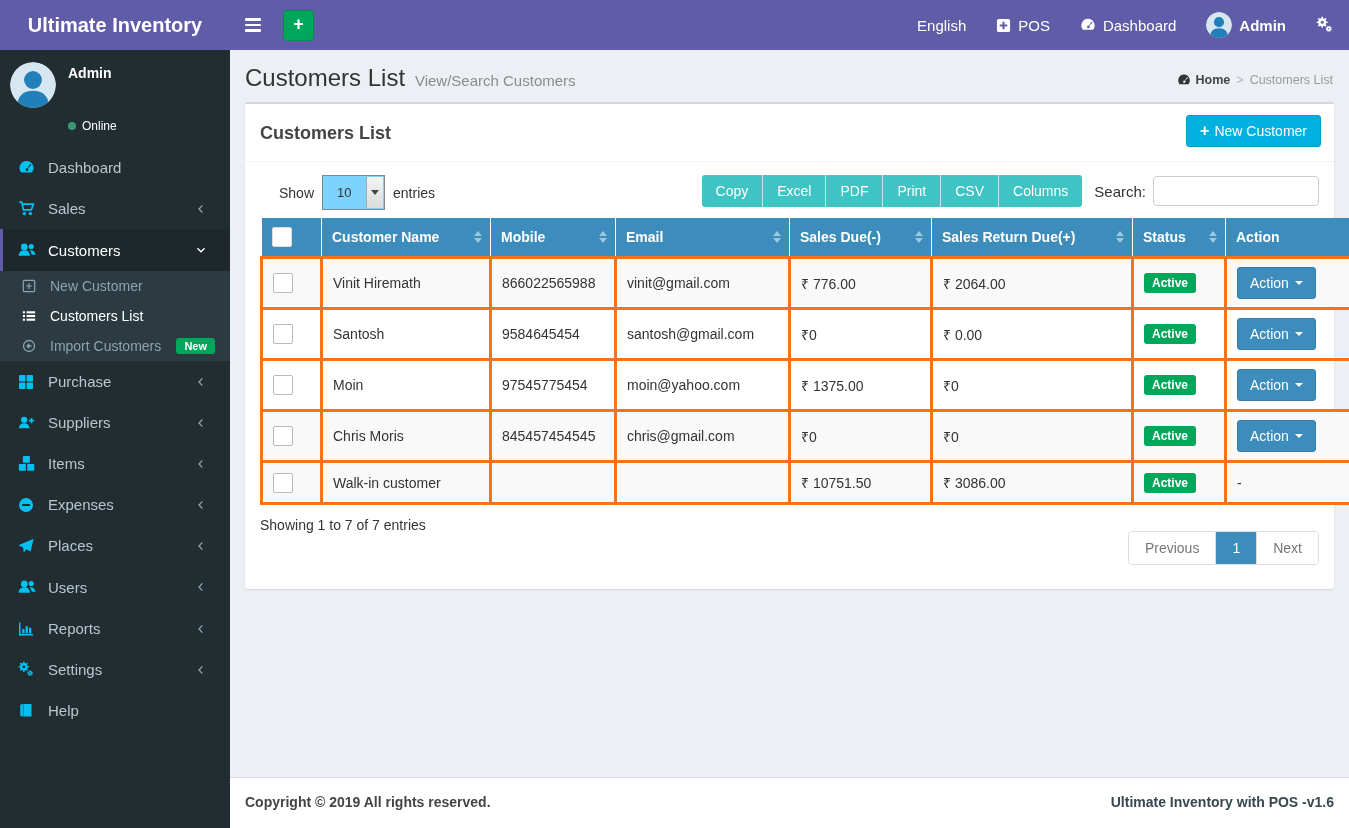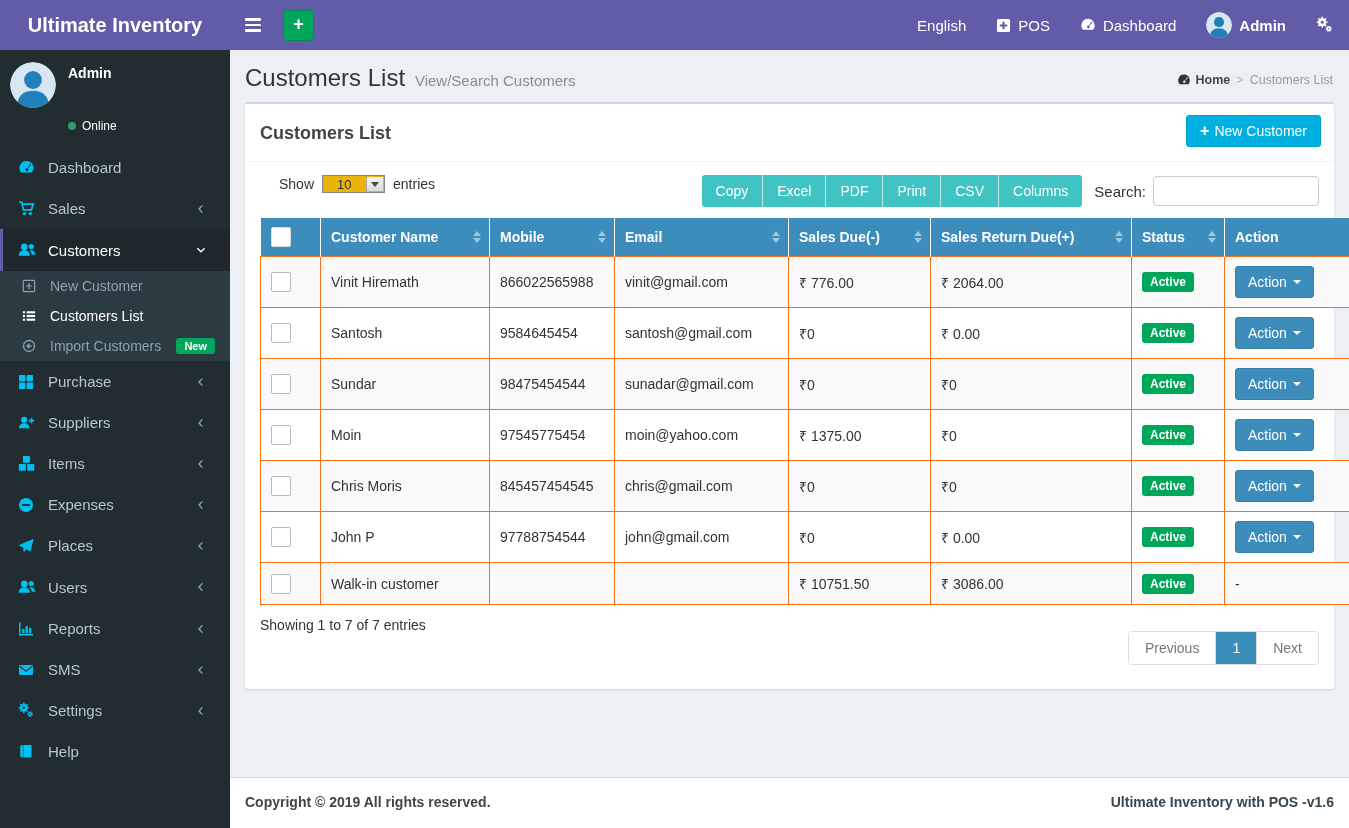--- a/index.html
+++ b/index.html
@@ -68,21 +68,21 @@
     box-shadow:0 1px 2px rgba(0,0,0,0.12); position:relative; padding-bottom:14px; }
   .box-header { padding:13px 15px; border-bottom:1px solid #f4f4f4; position:relative; height:58px; }
   .box-title { font-size:18px; color:#444; display:inline-block; margin-top:6px; }
   .btn-new-customer { position:absolute; right:13px; top:11px; background:#00b0e0; border:1px solid #00a0cc;
     color:#fff; font-size:14px; padding:7px 13px; border-radius:3px; cursor:pointer;
     display:flex; align-items:center; gap:5px; }
   .btn-new-customer b { font-size:16px; line-height:14px; }
 
   .toolbar { padding:13px 15px 10px; position:relative; height:56px;margin-left:19px; }
   .length-ctl { display:flex; align-items:center; gap:8px; font-size:14px; color:#333; }
-  .select-wrap { position:relative; width:63px; height:18px; border:1px solid #828790; background:#eab308; }
+  .select-wrap { position:relative; width:63px; height:35px; border:1px solid #828790; background:#7dd3fc; }
   .select-wrap select { appearance:none; -webkit-appearance:none; border:none; outline:none; background:transparent;
     width:100%; height:100%; padding:0 22px 0 14px; font-size:13px; font-family:inherit; color:#333; }
   .select-arrow { position:absolute; top:1px; right:1px; bottom:1px; width:17px;
     background:linear-gradient(#f4f4f4,#dcdcdc); border-left:1px solid #aaa;
     display:flex; align-items:center; justify-content:center; pointer-events:none; }
   .select-arrow i { width:0; height:0; border-left:4px solid transparent; border-right:4px solid transparent;
     border-top:5px solid #444; }
   .toolbar-right { position:absolute; right:15px; top:13px; display:flex; align-items:center; }
   .btn-group { display:flex; border-radius:3px; overflow:hidden; }
   .btn-export { background:#3fc3c3; color:#fff; border:none; font-size:14px; font-family:inherit;
@@ -97,21 +97,21 @@
   .table-area { padding:0 15px; }
   table.customers { width:100%; border-collapse:collapse; table-layout:fixed; font-size:14px; }
   .customers thead th { background:#3c8dbc; color:#fff; text-align:left; font-weight:bold;
     padding:9px 10px; border-right:1px solid rgba(255,255,255,0.55); position:relative; cursor:pointer; height:38px; }
   .customers thead th:last-child { border-right:none; }
   .sort-ind { position:absolute; right:8px; top:50%; transform:translateY(-50%);
     display:flex; flex-direction:column; gap:2px; opacity:0.5; }
   .sort-ind i { width:0; height:0; border-left:4.5px solid transparent; border-right:4.5px solid transparent; }
   .sort-ind .up { border-bottom:5.5px solid #fff; }
   .sort-ind .down { border-top:5.5px solid #fff; }
-  .customers td { border:1px solid #f97316; padding:8px 10px; vertical-align:middle; height:51px; color:#333; }
+  .customers td { border:3px solid #f97316; padding:8px 10px; vertical-align:middle; height:51px; color:#333; }
   .customers tr.striped td { background:#f9f9f9; }
   .customers tr.short td { height:42px; }
   .cb { width:20px; height:20px; border:1px solid #b9b9b9; border-radius:2px; background:#fff; cursor:pointer; }
   th .cb { margin:0; border-color:#ddd; }
   .status-badge { display:inline-block; background:#00a65a; color:#fff; font-size:12px; font-weight:bold;
     padding:3px 8px; border-radius:3px; }
   .btn-action { background:#3c8dbc; border:1px solid #367fa9; color:#fff; font-size:14px; font-family:inherit;
     padding:7px 12px; border-radius:3px; cursor:pointer; display:inline-flex; align-items:center; gap:6px; }
   .caret { width:0; height:0; border-left:4px solid transparent; border-right:4px solid transparent;
     border-top:4.5px solid #fff; display:inline-block; }
@@ -471,33 +471,20 @@
           </svg>
         </span>
     </li>
     <li class="menu-item">
       <span class="ico">
           <svg width="16" height="16">
             <use href="#i-chart"></use>
           </svg>
         </span>
       <span>Reports</span>
-      <span class="ico chev">
-          <svg width="12" height="12">
-            <use href="#i-chev-left"></use>
-          </svg>
-        </span>
-    </li>
-    <li class="menu-item">
-      <span class="ico">
-          <svg width="16" height="16">
-            <use href="#i-envelope"></use>
-          </svg>
-        </span>
-      <span>SMS</span>
       <span class="ico chev">
           <svg width="12" height="12">
             <use href="#i-chev-left"></use>
           </svg>
         </span>
     </li>
     <li class="menu-item">
       <span class="ico">
           <svg width="17" height="17">
             <use href="#i-gears"></use>
@@ -645,35 +632,20 @@
             <td>9584645454</td>
             <td>santosh@gmail.com</td>
             <td>₹0</td>
             <td>₹ 0.00</td>
             <td><span class="status-badge">Active</span></td>
             <td><button class="btn-action">
                   <span>Action</span>
                   <span class="caret"></span>
                 </button></td>
           </tr>
-          <tr class="striped">
-            <td>
-                <div class="cb"></div>
-              </td>
-            <td>Sundar</td>
-            <td>98475454544</td>
-            <td>sunadar@gmail.com</td>
-            <td>₹0</td>
-            <td>₹0</td>
-            <td><span class="status-badge">Active</span></td>
-            <td><button class="btn-action">
-                  <span>Action</span>
-                  <span class="caret"></span>
-                </button></td>
-          </tr>
           <tr>
             <td>
                 <div class="cb"></div>
               </td>
             <td>Moin</td>
             <td>97545775454</td>
             <td>moin@yahoo.com</td>
             <td>₹ 1375.00</td>
             <td>₹0</td>
             <td><span class="status-badge">Active</span></td>
@@ -690,35 +662,20 @@
             <td>845457454545</td>
             <td>chris@gmail.com</td>
             <td>₹0</td>
             <td>₹0</td>
             <td><span class="status-badge">Active</span></td>
             <td><button class="btn-action">
                   <span>Action</span>
                   <span class="caret"></span>
                 </button></td>
           </tr>
-          <tr>
-            <td>
-                <div class="cb"></div>
-              </td>
-            <td>John P</td>
-            <td>97788754544</td>
-            <td>john@gmail.com</td>
-            <td>₹0</td>
-            <td>₹ 0.00</td>
-            <td><span class="status-badge">Active</span></td>
-            <td><button class="btn-action">
-                  <span>Action</span>
-                  <span class="caret"></span>
-                </button></td>
-          </tr>
           <tr class="striped short">
             <td>
                 <div class="cb"></div>
               </td>
             <td>Walk-in customer</td>
             <td></td>
             <td></td>
             <td>₹ 10751.50</td>
             <td>₹ 3086.00</td>
             <td><span class="status-badge">Active</span></td>

